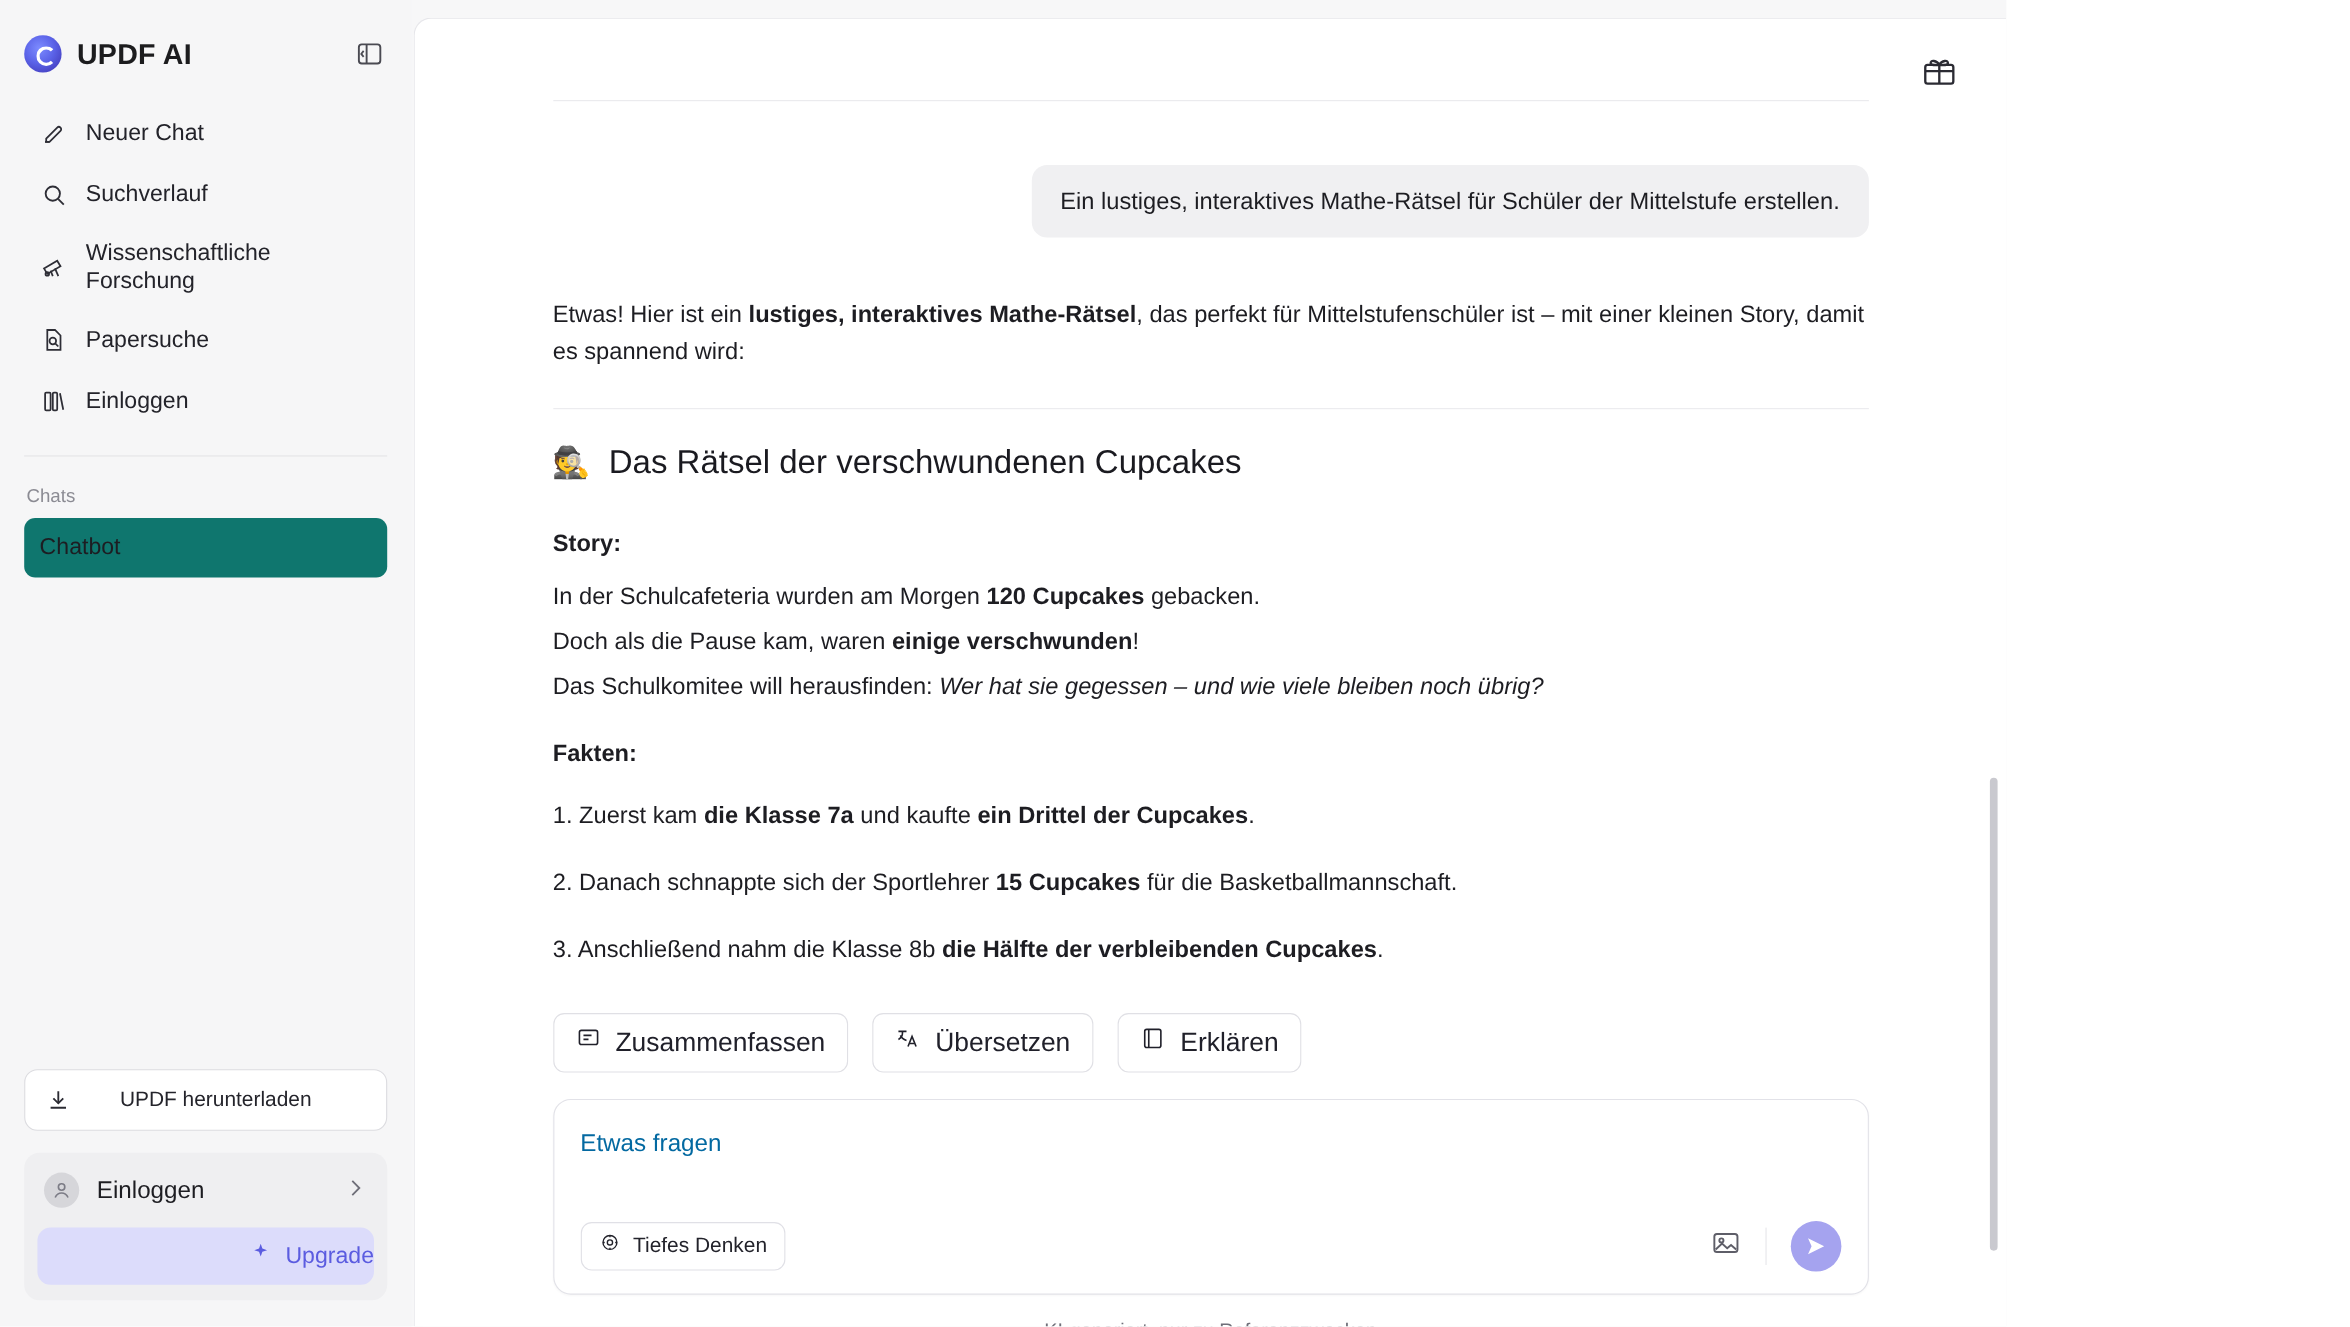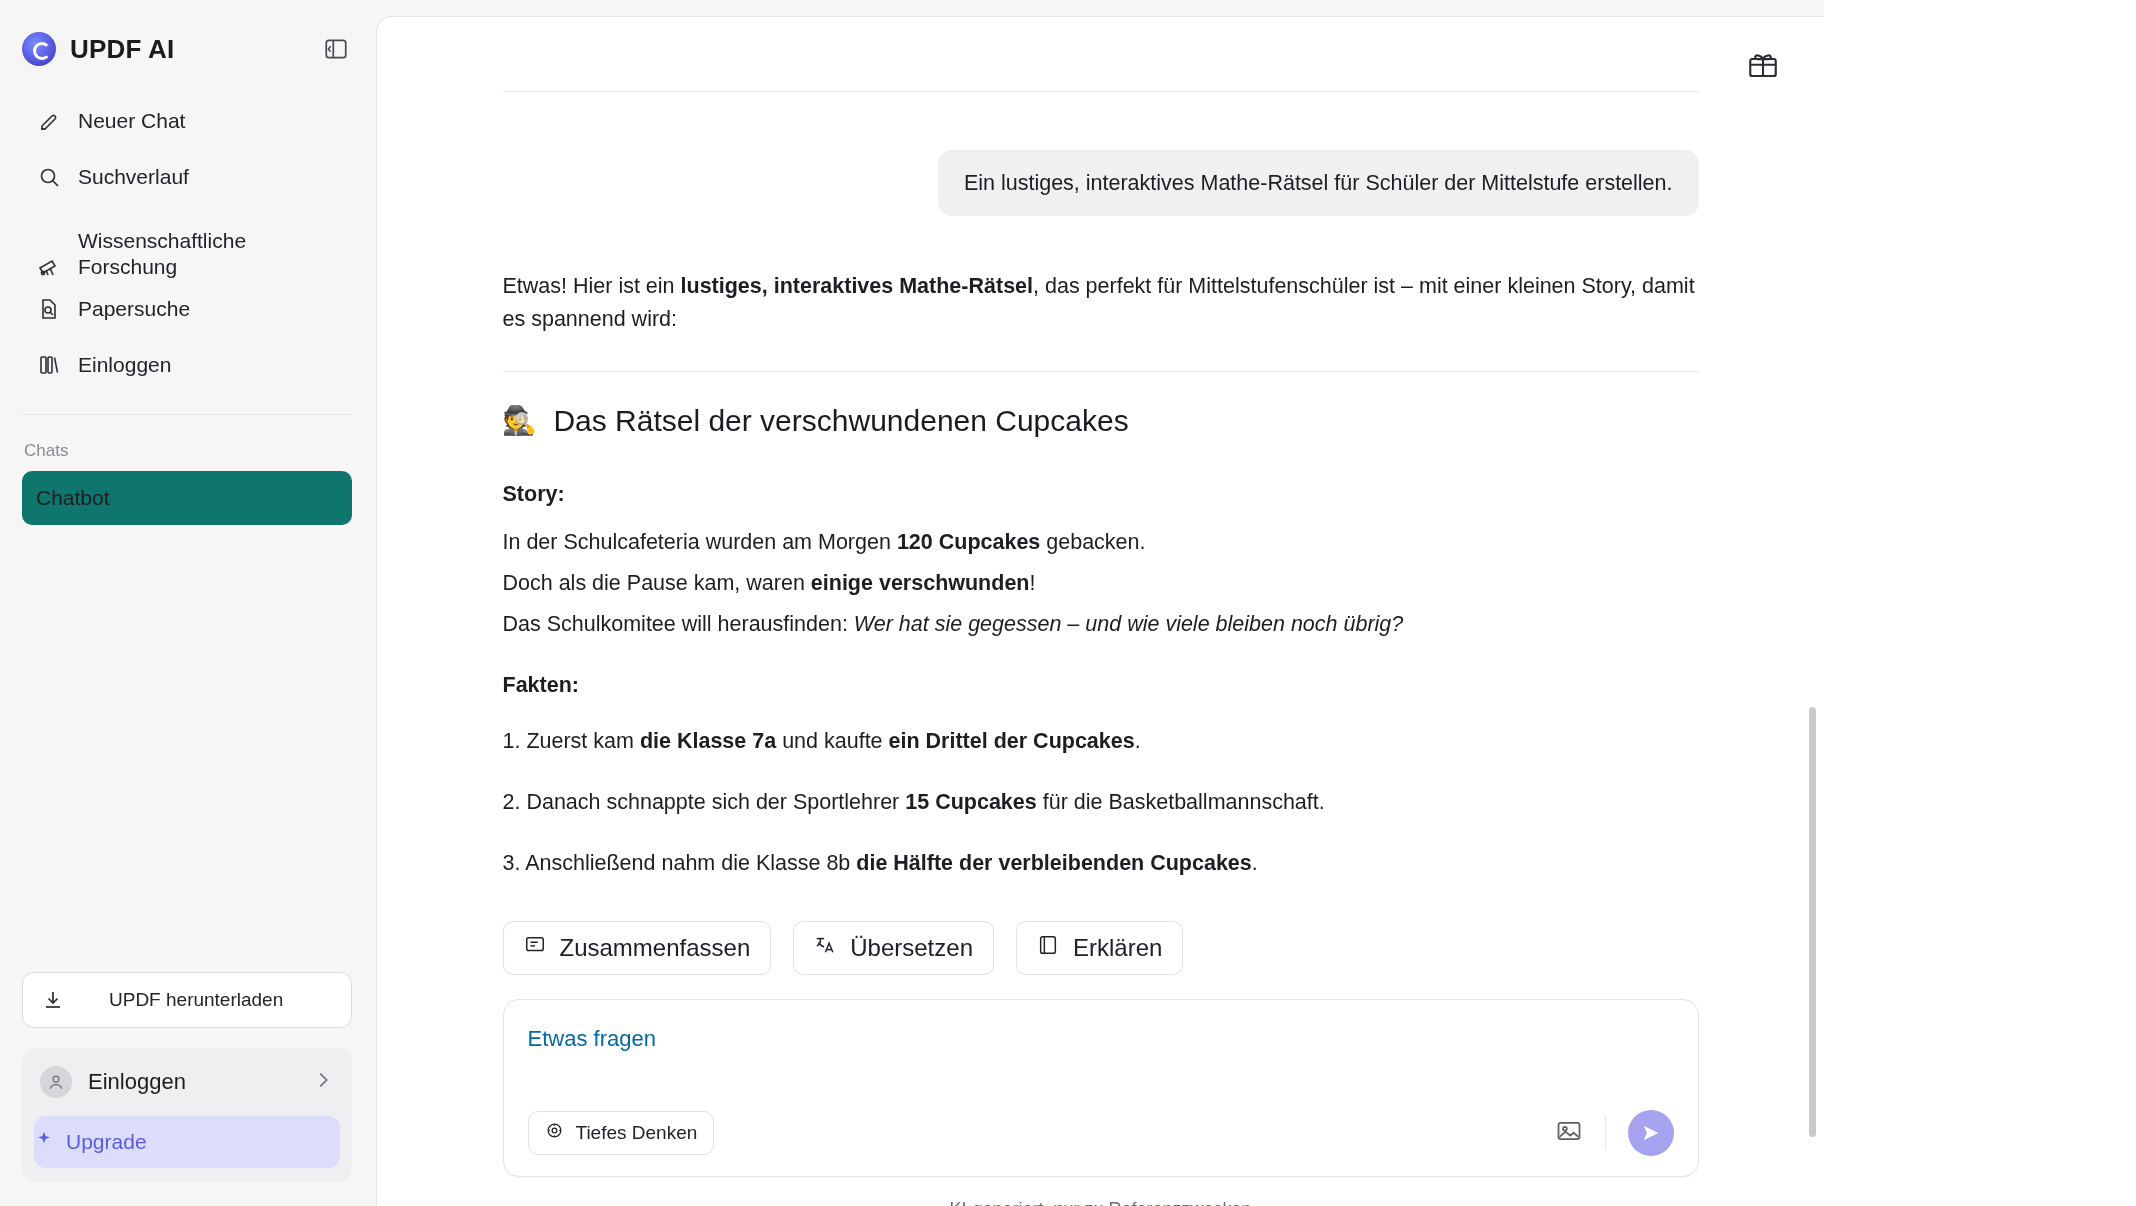--- a/index.html
+++ b/index.html
@@ -84,21 +84,21 @@
     cursor: pointer;
   }
   .nav-item .nav-ico {
     width: 26px; height: 26px;
     display: flex; align-items: center; justify-content: center;
     color: #2e2e36;
     flex: 0 0 26px;
   }
   .nav-item.two-line {
     height: 74px;
-    align-items: flex-end;
+    align-items: center;
   }
   .nav-label-2 {
     line-height: 1.25;
     max-width: 250px;
   }
 
   .divider {
     height: 1px;
     background: #e3e3e6;
     margin: 22px 22px 0 22px;
@@ -168,21 +168,21 @@
   .chev { margin-left: auto; color: #6e6e78; }
   .upgrade-btn {
     margin-top: 12px;
     height: 52px;
     border-radius: 12px;
     background: #dcdcfb;
     color: #5b5ce0;
     font-size: 21px;
     display: flex;
     align-items: center;
-    justify-content: flex-start;
+    justify-content: flex-end;
     gap: 12px;
     cursor: pointer;
   }
 
   
   .main-wrap {
     flex: 1 1 auto;
     padding: 16px 0 0 0;
     position: relative;
     height: 1206px;

